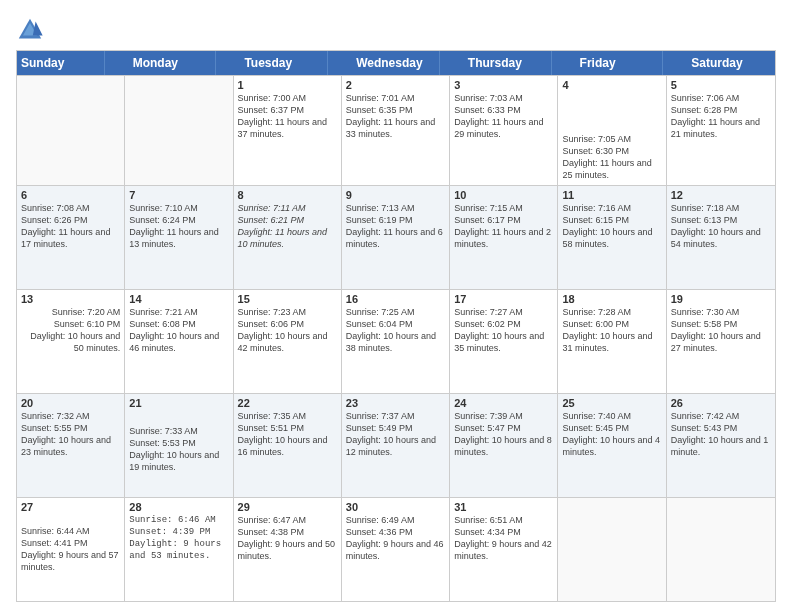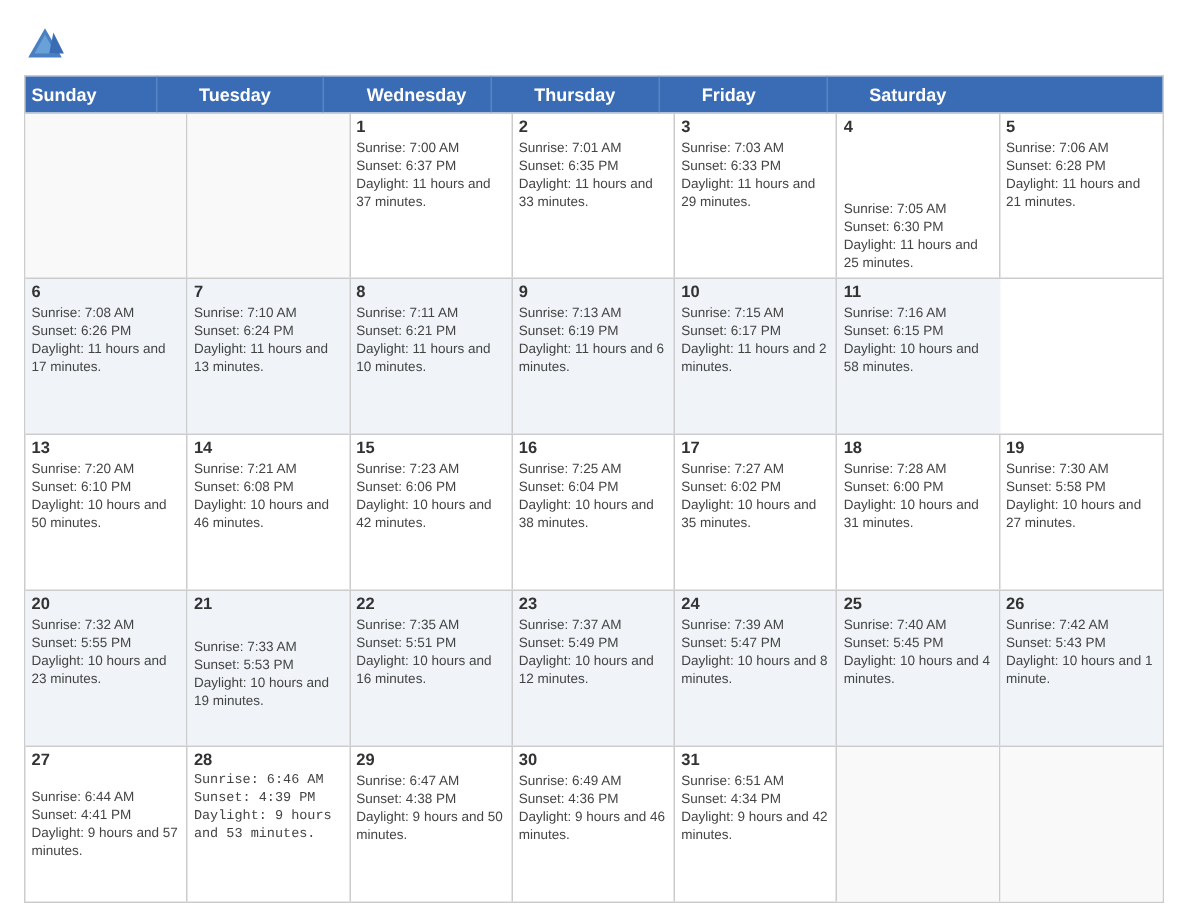--- a/index.html
+++ b/index.html
@@ -135,20 +135,21 @@
     </div>
     <div class="title-block">
       <div class="month-title"></div>
       <div class="location"></div>
     </div>
   </div>
 
   <div class="calendar">
     <div class="cal-header">
     <div class="cal-header-cell">Sunday</div>
+        <div class="cal-header-cell">Monday</div>
         <div class="cal-header-cell">Tuesday</div>
         <div class="cal-header-cell">Wednesday</div>
         <div class="cal-header-cell">Thursday</div>
         <div class="cal-header-cell">Friday</div>
         <div class="cal-header-cell">Saturday</div>
       </div>
     <div class="cal-body">
     <div class="cal-row">
           <div class="cal-cell empty"></div>
           <div class="cal-cell empty"></div>
@@ -191,21 +192,21 @@
 Daylight: 11 hours and 17 minutes.</div>
           </div>
           <div class="cal-cell">
             <span class="day-number">7</span>
             <div class="day-info" style="white-space: pre-line;">Sunrise: 7:10 AM
 Sunset: 6:24 PM
 Daylight: 11 hours and 13 minutes.</div>
           </div>
           <div class="cal-cell">
             <span class="day-number">8</span>
-            <div class="day-info" style="white-space: pre-line;">Sunrise: 7:11 AM
+            <div class="day-info" style="white-space: pre-line; font-style: italic;">Sunrise: 7:11 AM
 Sunset: 6:21 PM
 Daylight: 11 hours and 10 minutes.</div>
           </div>
           <div class="cal-cell">
             <span class="day-number">9</span>
             <div class="day-info" style="white-space: pre-line;">Sunrise: 7:13 AM
 Sunset: 6:19 PM
 Daylight: 11 hours and 6 minutes.</div>
           </div>
           <div class="cal-cell">
@@ -213,25 +214,31 @@
             <div class="day-info" style="white-space: pre-line;">Sunrise: 7:15 AM
 Sunset: 6:17 PM
 Daylight: 11 hours and 2 minutes.</div>
           </div>
           <div class="cal-cell">
             <span class="day-number">11</span>
             <div class="day-info" style="white-space: pre-line;">Sunrise: 7:16 AM
 Sunset: 6:15 PM
 Daylight: 10 hours and 58 minutes.</div>
           </div>
+          <div class="cal-cell">
+            <span class="day-number">12</span>
+            <div class="day-info" style="white-space: pre-line;">Sunrise: 7:18 AM
+Sunset: 6:13 PM
+Daylight: 10 hours and 54 minutes.</div>
+          </div>
         </div>
         <div class="cal-row">
           <div class="cal-cell">
             <span class="day-number">13</span>
-            <div class="day-info" style="white-space: pre-line;">Sunrise: 7:20 AM
+            <div class="day-info" style="white-space: pre-line; text-align: right;">Sunrise: 7:20 AM
 Sunset: 6:10 PM
 Daylight: 10 hours and 50 minutes.</div>
           </div>
           <div class="cal-cell">
             <span class="day-number">14</span>
             <div class="day-info" style="white-space: pre-line;">Sunrise: 7:21 AM
 Sunset: 6:08 PM
 Daylight: 10 hours and 46 minutes.</div>
           </div>
           <div class="cal-cell">

